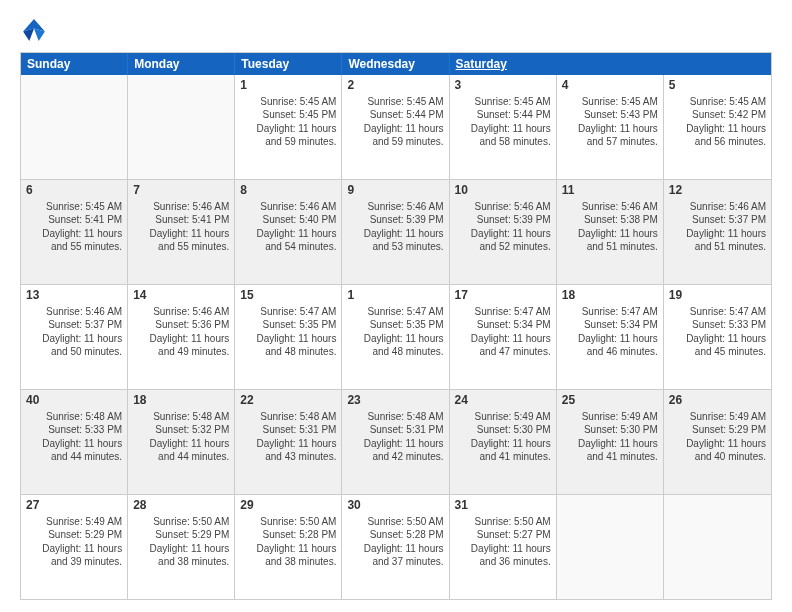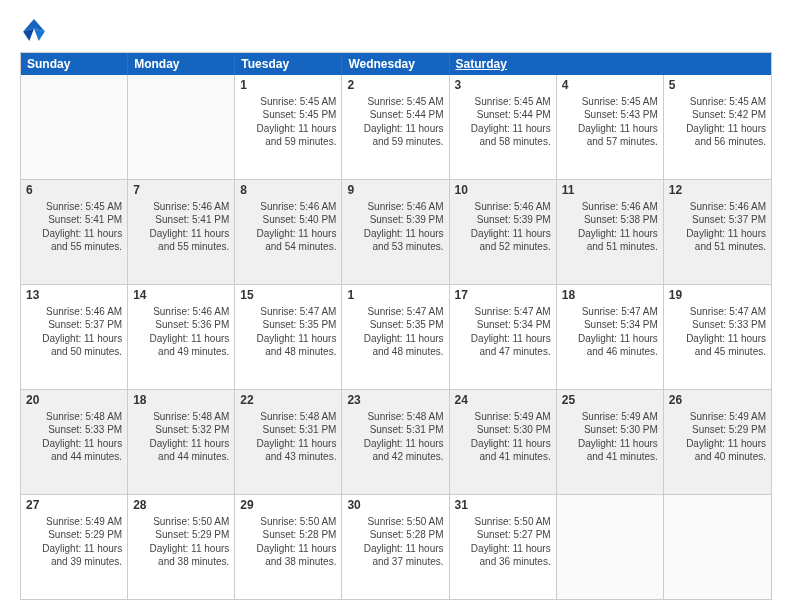--- a/index.html
+++ b/index.html
@@ -277,21 +277,21 @@
           <div class="cal-cell">
             <span class="day-num">19</span>
             <div class="cell-info" style="white-space: pre-line;">Sunrise: 5:47 AM
 Sunset: 5:33 PM
 Daylight: 11 hours
 and 45 minutes.</div>
           </div>
         </div>
         <div class="cal-row">
           <div class="cal-cell shaded">
-            <span class="day-num">20</span>
+            <span class="day-num">40</span>
             <div class="cell-info" style="white-space: pre-line;">Sunrise: 5:48 AM
 Sunset: 5:33 PM
 Daylight: 11 hours
 and 44 minutes.</div>
           </div>
           <div class="cal-cell shaded">
             <span class="day-num">18</span>
             <div class="cell-info" style="white-space: pre-line;">Sunrise: 5:48 AM
 Sunset: 5:32 PM
 Daylight: 11 hours

